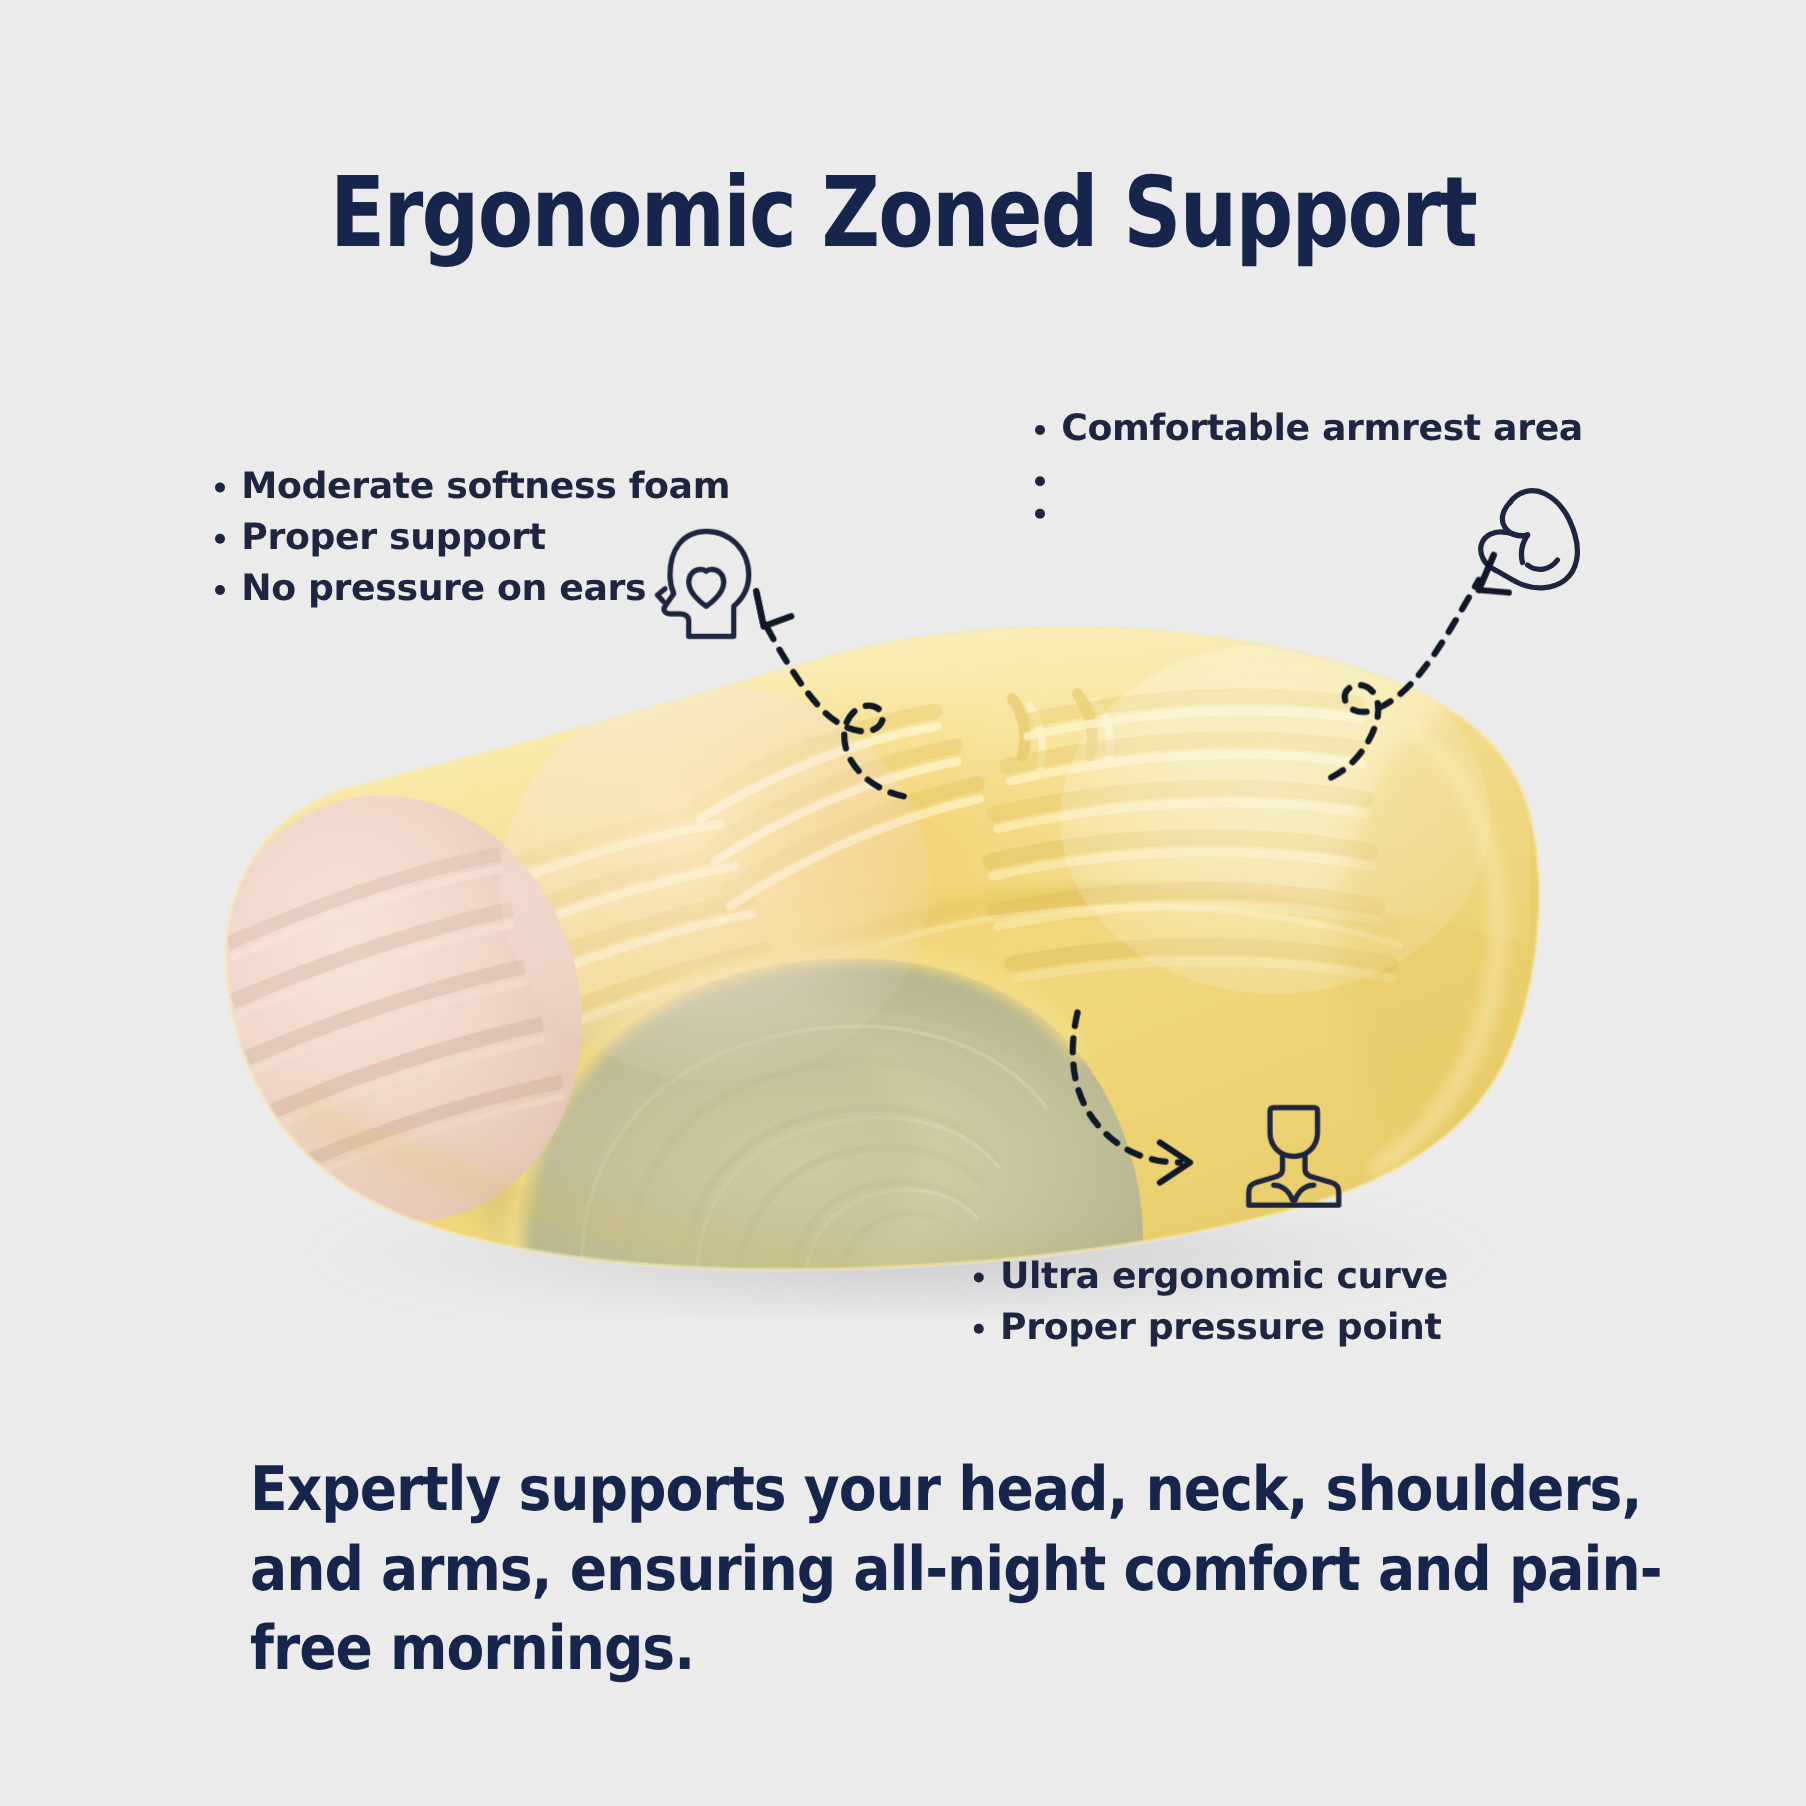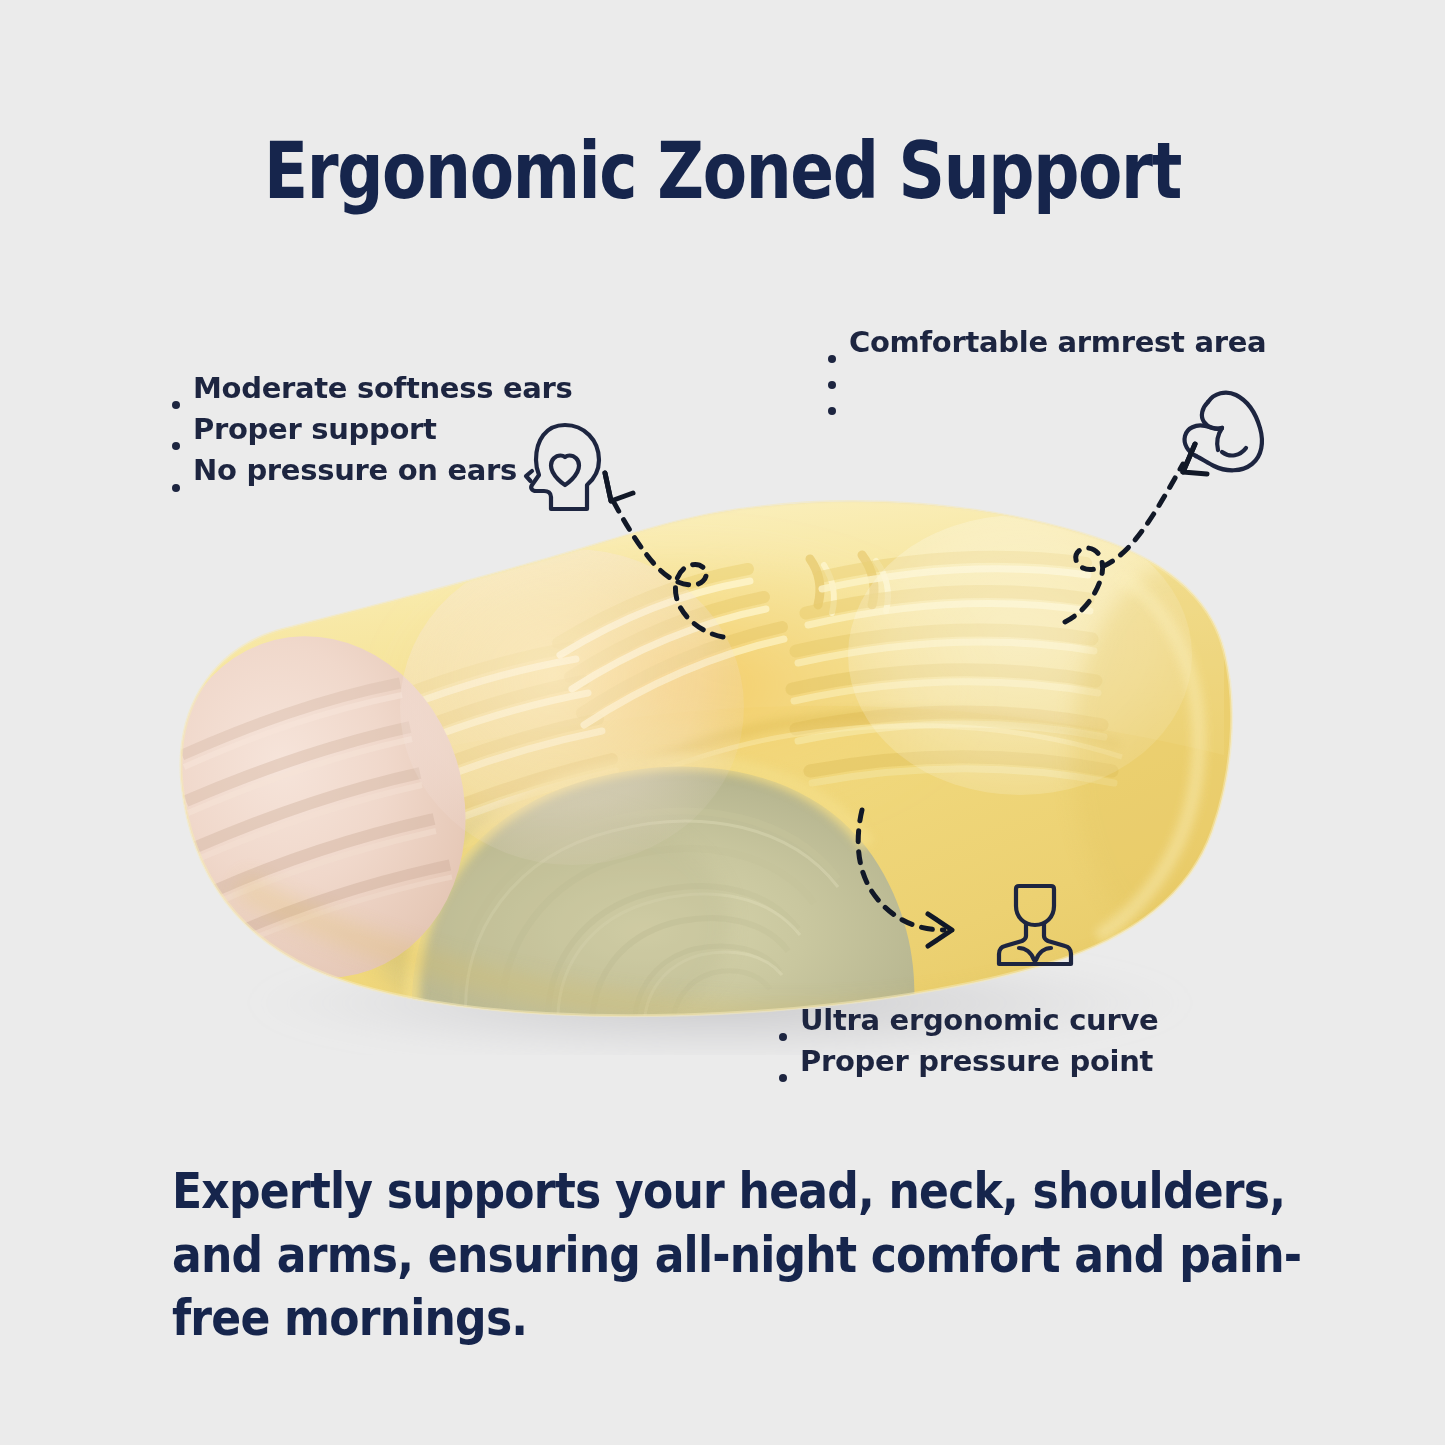--- a/index.html
+++ b/index.html
@@ -24,21 +24,21 @@
     font-family:"DejaVu Sans", sans-serif;
     font-stretch:condensed;
     transform:scaleX(0.92);
     transform-origin:50% 50%;
   }
 
   
   .bullets{position:absolute;}
   .bullets ul{list-style:none;margin:0;padding:0;}
   .bullets li{
-    display:flex;align-items:flex-end;
+    display:flex;align-items:flex-start;
     color:#1d2540;
     font-weight:bold;
     font-size:29px;
     line-height:1.42;
     letter-spacing:-0.3px;
     white-space:nowrap;
     font-family:"DejaVu Sans", sans-serif;
   }
   .bullets li .dot{
     flex:0 0 auto;
@@ -61,21 +61,21 @@
   .arrow{position:absolute;}
   .ar-left{left:575px;top:455px;}
   .ar-right{left:1055px;top:430px;}
   .ar-bottom{left:828px;top:798px;}
 
   
   #pillow{position:absolute;left:120px;top:455px;width:1160px;height:600px;}
 
   
   .caption{
-    position:absolute;left:172px;top:1160px;width:1135px;
+    position:absolute;left:200px;top:1160px;width:1135px;
     color:#16254c;
     font-weight:bold;
     font-size:49px;
     line-height:1.30;
     letter-spacing:-0.8px;
     font-family:"DejaVu Sans", sans-serif;
     font-stretch:condensed;
   }
 </style>
 </head>
@@ -300,21 +300,21 @@
                C1042,102 1090,140 1104,196 C1118,252 1112,320 1092,376
                C1070,438 1014,482 930,508 C830,538 700,556 560,560
                C420,564 292,552 208,520 C120,486 72,420 62,330 Z" fill="none" stroke="#f5e9b8" stroke-width="3" opacity="0.55"></path>
     </svg>
   </div>
 
   <div class="bullets b-left">
     <ul>
       <li>
         <span class="dot"></span>
-        <span>Moderate softness ears</span>
+        <span>Moderate softness foam</span>
       </li>
       <li>
         <span class="dot"></span>
         <span>Proper support</span>
       </li>
       <li>
         <span class="dot"></span>
         <span>No pressure on ears</span>
       </li>
     </ul>

